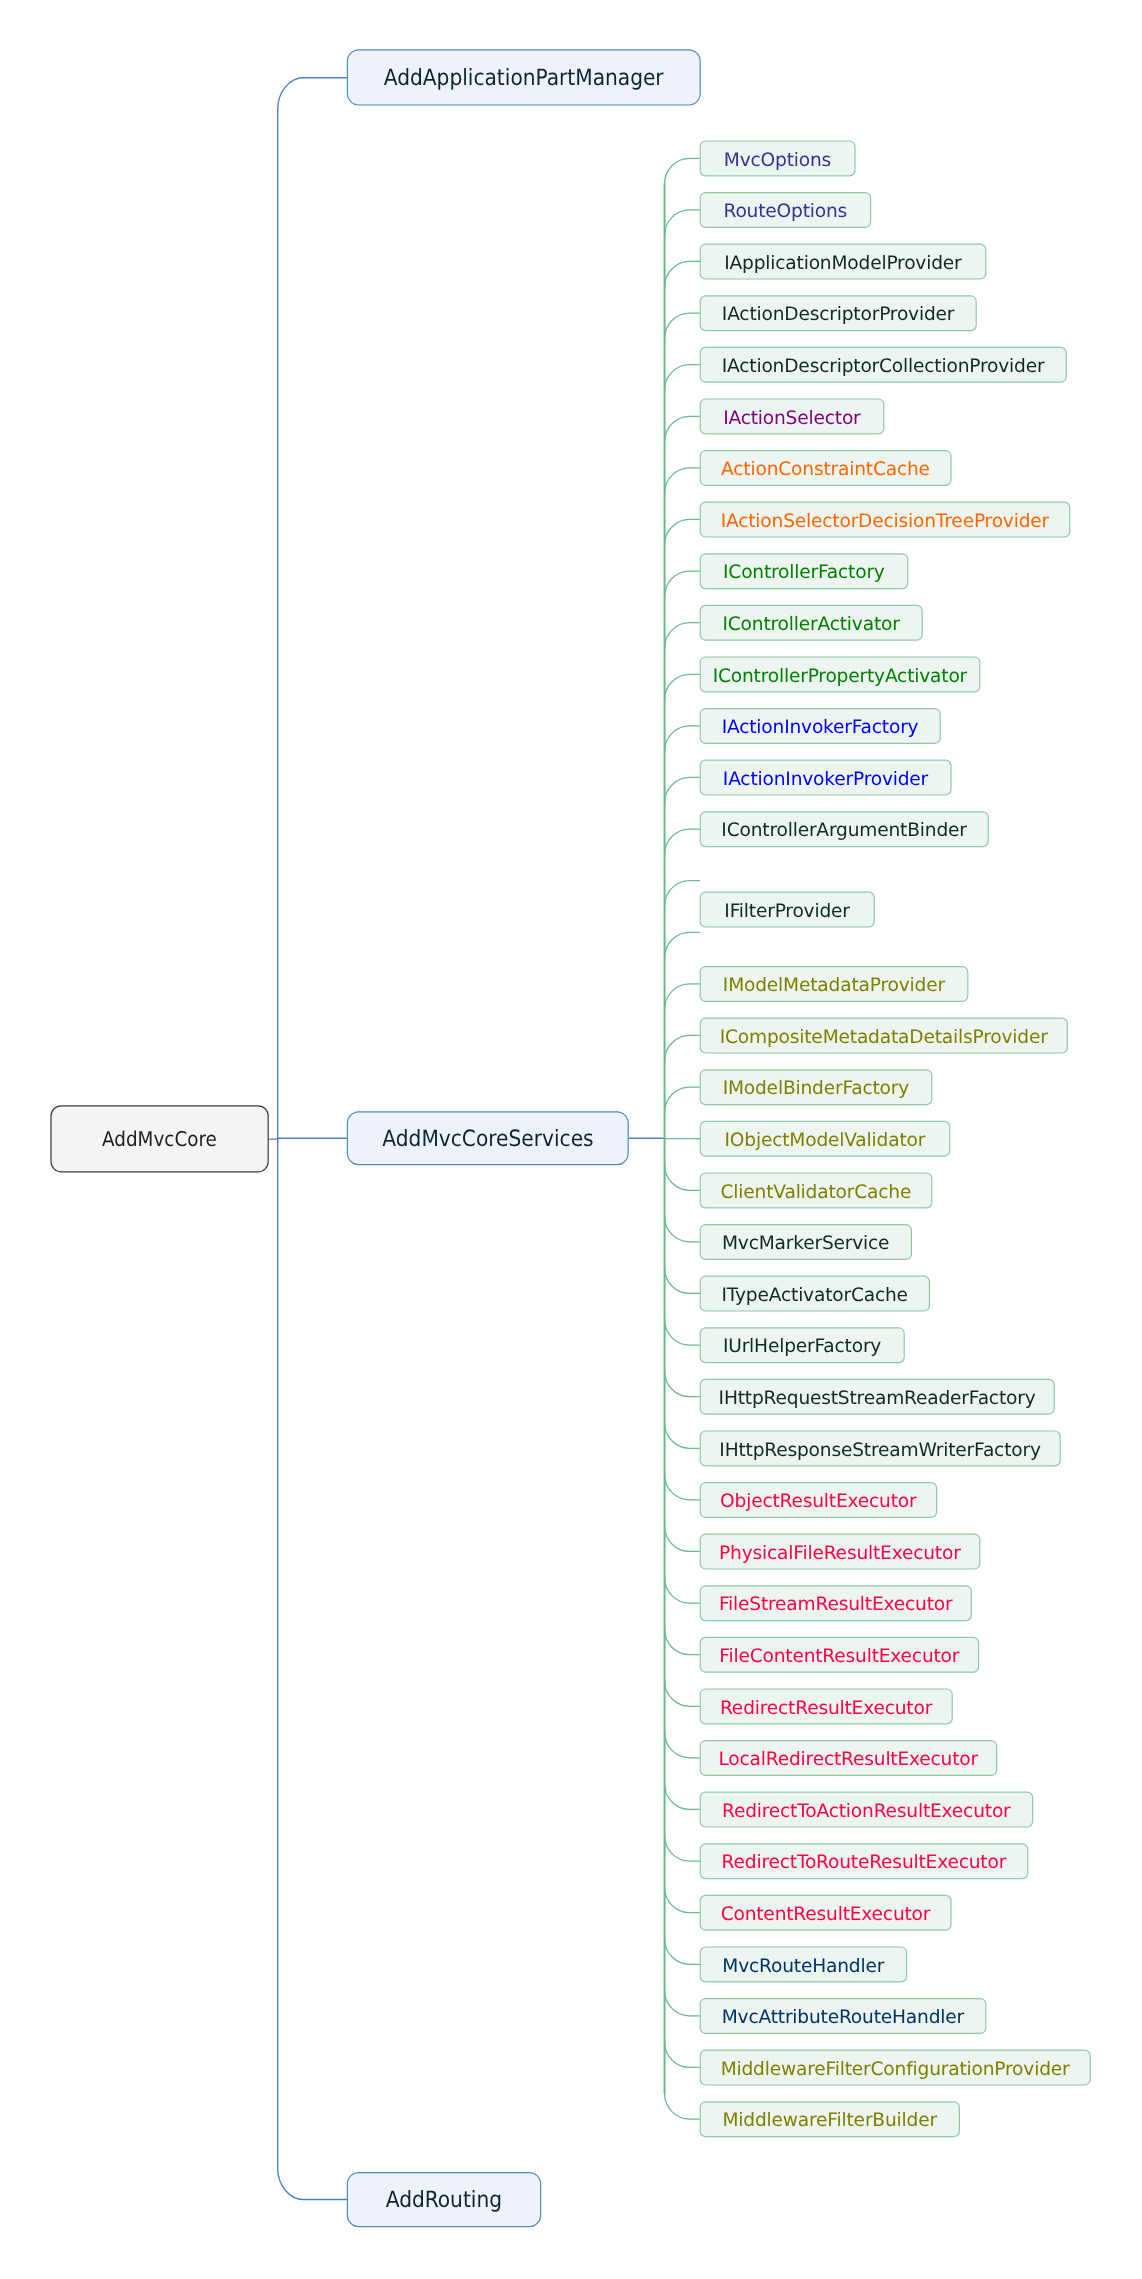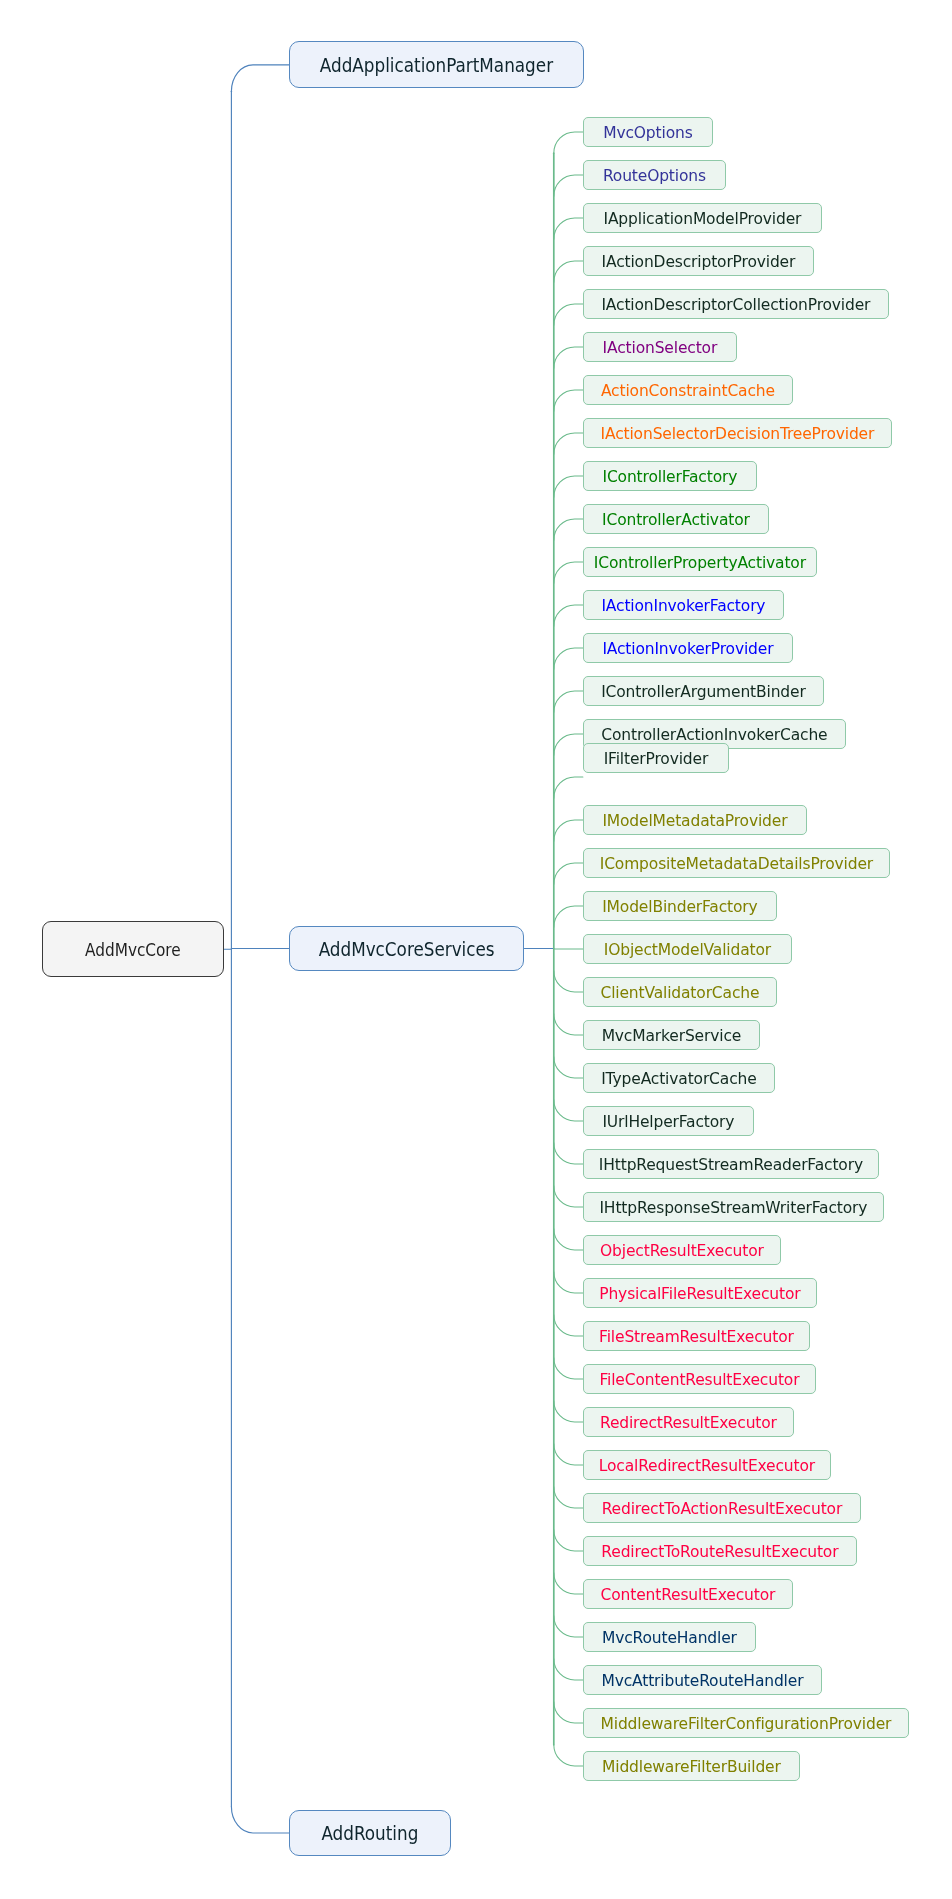--- a/index.html
+++ b/index.html
@@ -134,23 +134,20 @@
   </div>
   <div class="node leaf c-blue" style="left: 582.9px; top: 589.8px; width: 201px; height: 30.2px;">
     <span class="label">IActionInvokerFactory</span>
   </div>
   <div class="node leaf c-blue" style="left: 582.9px; top: 632.8px; width: 210px; height: 30.2px;">
     <span class="label">IActionInvokerProvider</span>
   </div>
   <div class="node leaf c-dark" style="left: 582.9px; top: 675.8px; width: 241px; height: 30.2px;">
     <span class="label">IControllerArgumentBinder</span>
   </div>
-  <div class="node leaf c-dark" style="left: 582.9px; top: 718.8px; width: 263px; height: 30.2px;">
-    <span class="label">ControllerActionInvokerCache</span>
-  </div>
   <div class="node leaf c-dark" style="left: 582.9px; top: 743px; width: 146px; height: 30.2px;">
     <span class="label">IFilterProvider</span>
   </div>
   <div class="node leaf c-olive" style="left: 582.9px; top: 804.8px; width: 224px; height: 30.2px;">
     <span class="label">IModelMetadataProvider</span>
   </div>
   <div class="node leaf c-olive" style="left: 582.9px; top: 847.8px; width: 307px; height: 30.2px;">
     <span class="label">ICompositeMetadataDetailsProvider</span>
   </div>
   <div class="node leaf c-olive" style="left: 582.9px; top: 890.8px; width: 194px; height: 30.2px;">

